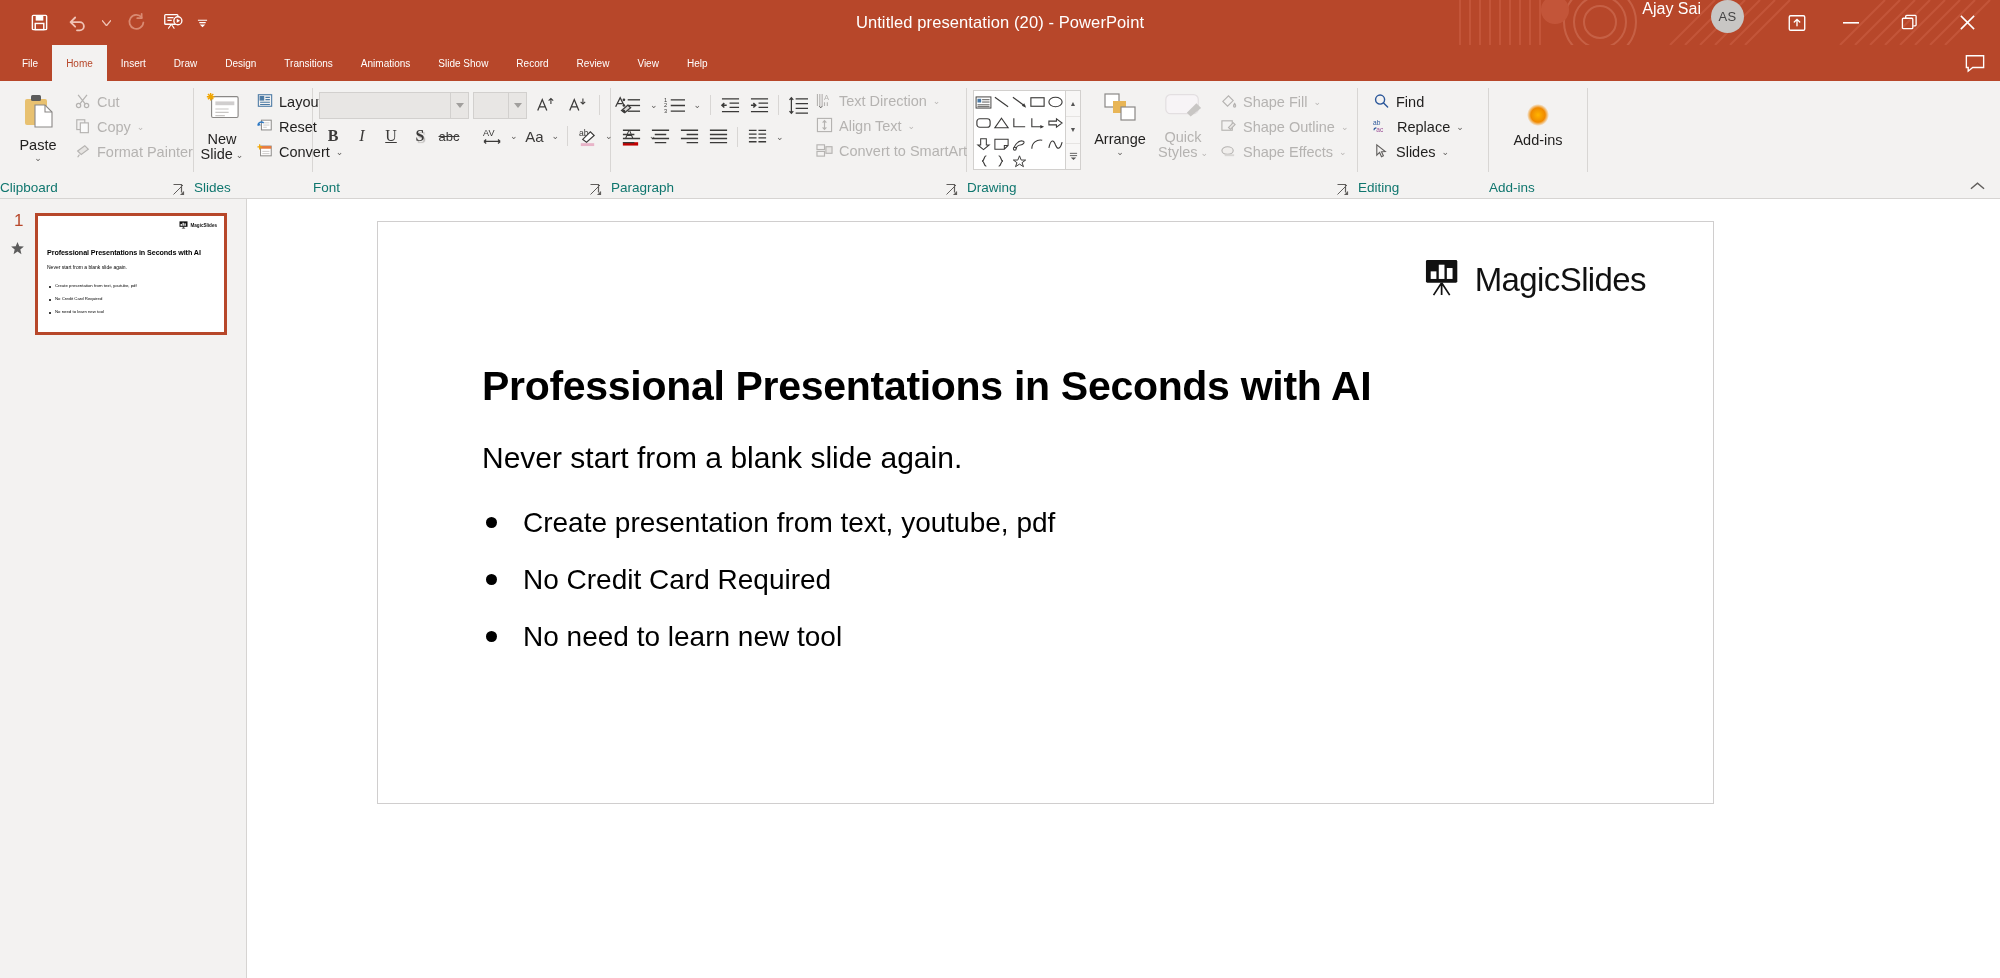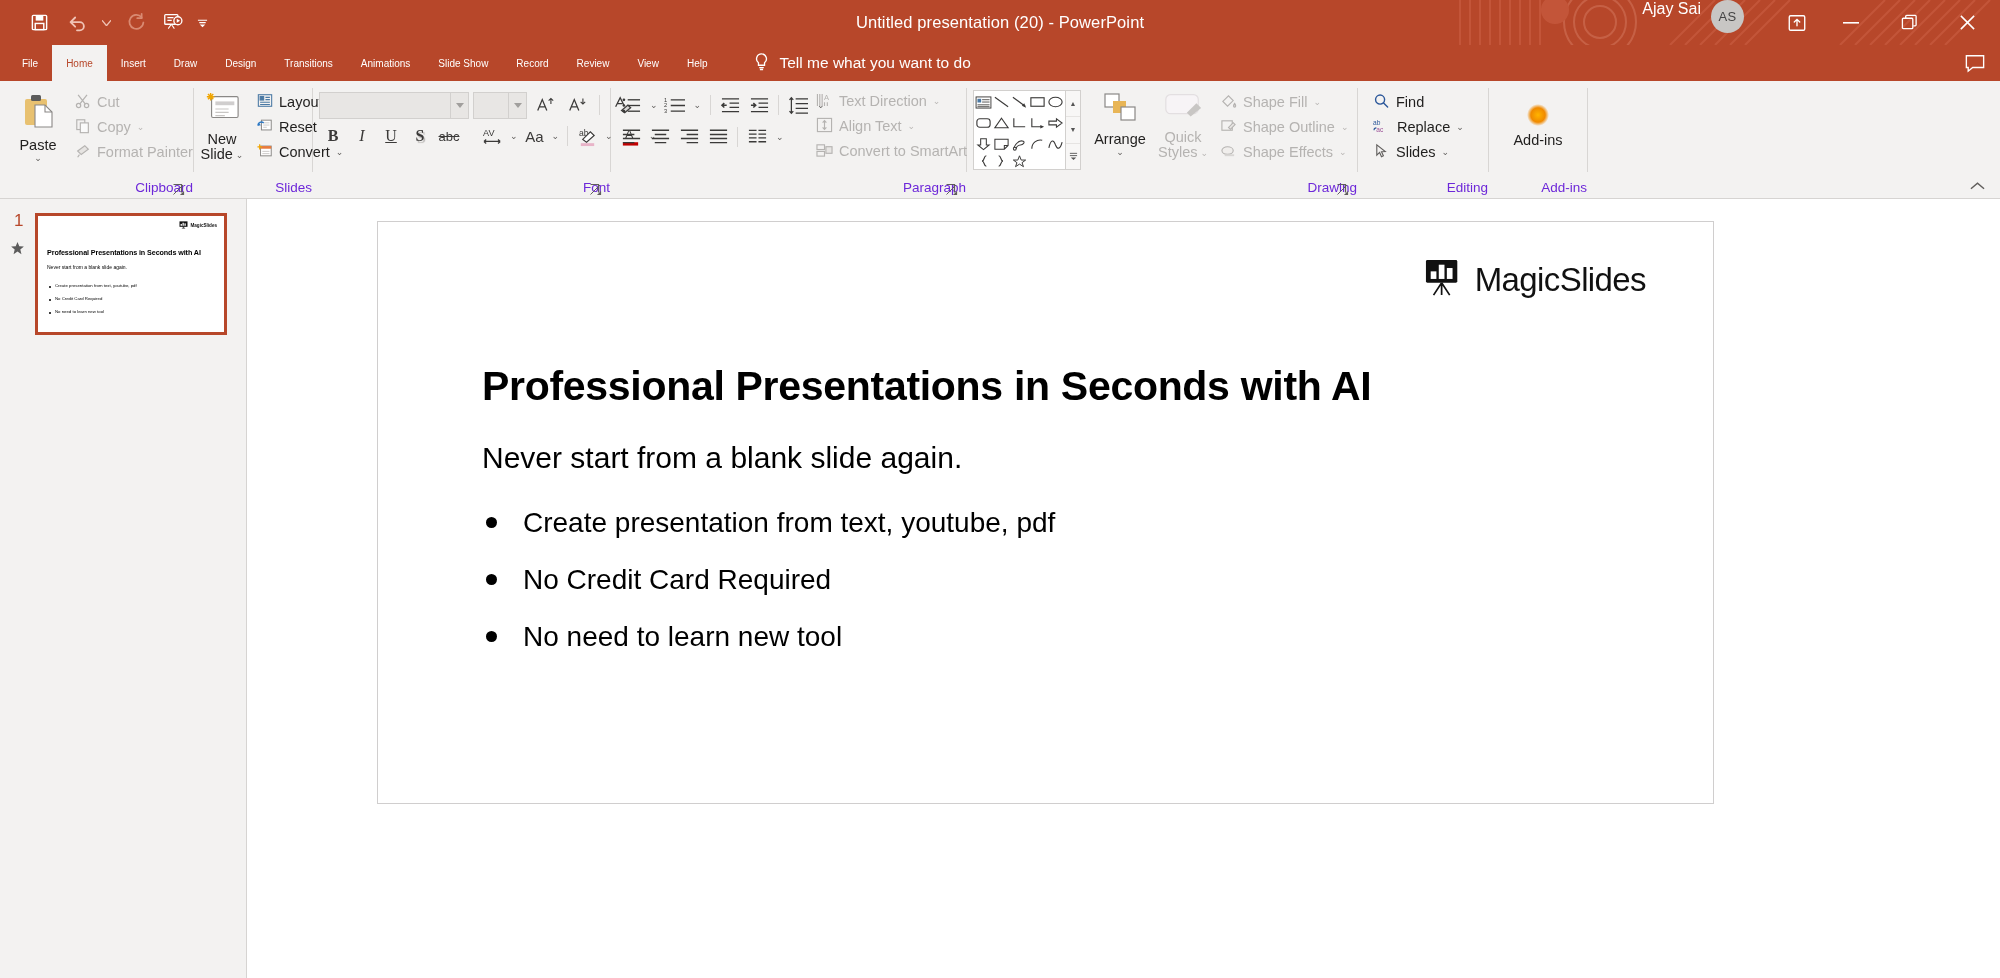--- a/index.html
+++ b/index.html
@@ -115,22 +115,22 @@
     position: relative;
     border-bottom: 1px solid #d6d4d2;
   }
   .grp {
     display: flex; flex-direction: column;
     position: relative;
     padding: 4px 0 0 0;
   }
   .grp-body { flex: 1; display: flex; align-items: flex-start; padding-top: 3px; }
   .grp-label {
-    height: 20px; text-align: right;
-    font-size: 13.5px; color: #6d28d9;
+    height: 20px; text-align: left;
+    font-size: 13.5px; color: #0f766e;
     line-height: 20px;
     position: relative;
   }
   .grp-sep {
     width: 1px;
     background: #d8d6d4;
     margin: 7px 0 26px 0;
     align-self: stretch;
   }
   .launcher {
@@ -387,29 +387,20 @@
   <div class="tab">Draw</div>
   <div class="tab">Design</div>
   <div class="tab">Transitions</div>
   <div class="tab">Animations</div>
   <div class="tab">Slide Show</div>
   <div class="tab">Record</div>
   <div class="tab">Review</div>
   <div class="tab">View</div>
   <div class="tab">Help</div>
 
-  <div class="tellme">
-    <span>
-      <svg width="17" height="19" viewBox="0 0 18 20" fill="none" stroke="#ffffff" stroke-width="1.4">
-        <path d="M9 2 a5.2 5.2 0 0 0 -3.2 9.3 V14 h6.4 v-2.7 A5.2 5.2 0 0 0 9 2 Z"></path>
-        <path d="M6.6 16.5 h4.8 M7.3 18.5 h3.4"></path>
-      </svg>
-    </span>
-    <span>Tell me what you want to do</span>
-  </div>
   <div class="tellme-comment">
     <svg width="22" height="20" viewBox="0 0 24 22" fill="none" stroke="#ffffff" stroke-width="1.5">
       <path d="M2.5 3 h19 v13 h-12 l-5 4 v-4 h-2 Z"></path>
     </svg>
   </div>
 </div>
 
 <div class="ribbon">
 
   <div class="grp" style="width:193px;">

